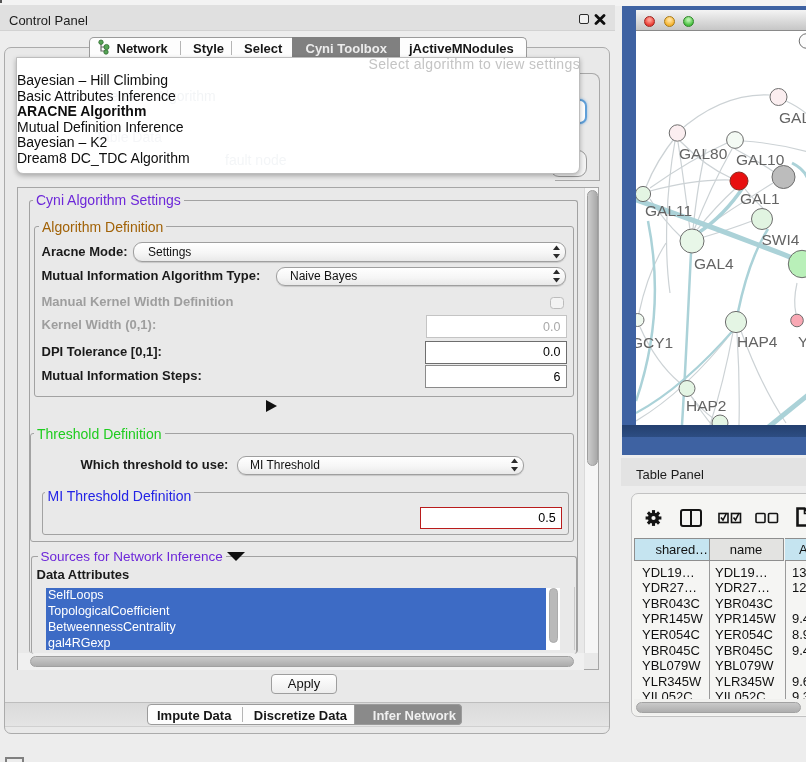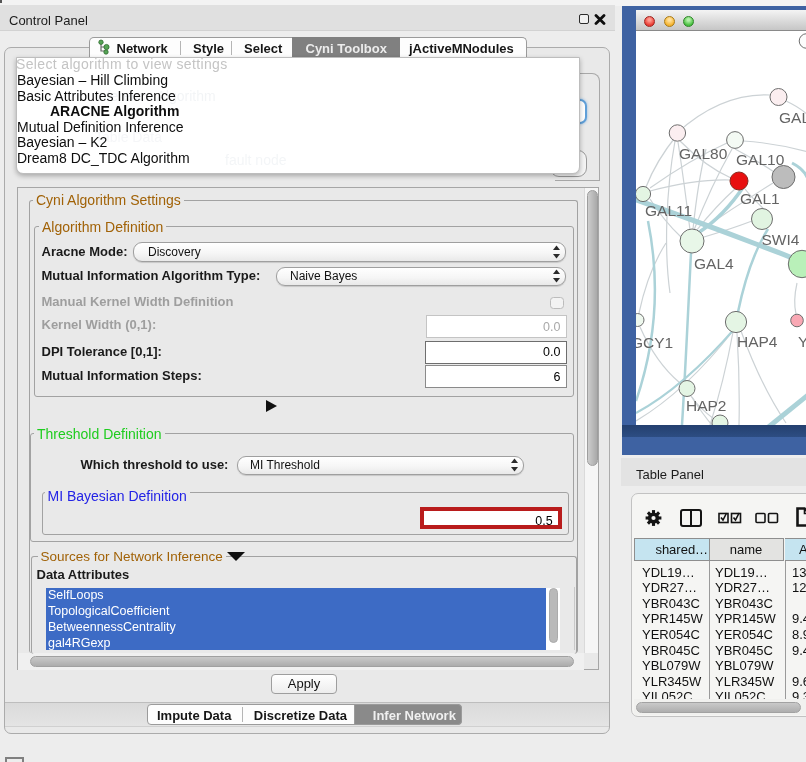--- a/index.html
+++ b/index.html
@@ -1,21 +1,21 @@
 <!DOCTYPE html>
 <html><head>
 <meta charset="utf-8">
 <style>
 * { margin:0; padding:0; box-sizing:border-box; }
 html,body { width:806px; height:762px; }
 body { font-family:"Liberation Sans", sans-serif; background:#ededed; }
 #root { position:relative; width:806px; height:762px; overflow:hidden; background:#ededed; }
 .abs { position:absolute; }
 .lbl { position:absolute; font-size:13px; font-weight:bold; color:#1a1a1a; line-height:15px; white-space:nowrap; }
-.gt { position:absolute; font-size:14px; color:#a16207; line-height:16px; background:#e9e9e9; padding:0 3px; white-space:nowrap; }
+.gt { position:absolute; font-size:14px; color:#6d28d9; line-height:16px; background:#e9e9e9; padding:0 3px; white-space:nowrap; }
 .combo { position:absolute; background:linear-gradient(#ffffff,#f6f6f6 55%,#e9e9e9); border:1px solid #9f9f9f; border-radius:9px; box-shadow:0 1px 1px rgba(0,0,0,0.15); }
 .cotext { position:absolute; font-size:12px; color:#111; line-height:14px; white-space:nowrap; }
 .field { position:absolute; background:#fff; font-size:12.5px; color:#000; text-align:right; padding-right:5px; line-height:21px; }
 .ditem { position:absolute; font-size:14px; color:#0e0e0e; line-height:15.6px; white-space:nowrap; }
 .tabt { position:absolute; font-size:13px; font-weight:bold; color:#161616; line-height:18px; white-space:nowrap; }
 </style>
 </head>
 <body>
 <div id="root">
 
@@ -60,21 +60,21 @@
 <div class="abs" style="left:30px;top:655.5px;width:544px;height:11.5px;background:linear-gradient(#c9c9c9,#acacac);border:1px solid #a0a0a0;border-radius:6px;"></div>
 
 <div class="abs" style="left:28.5px;top:200px;width:549px;height:453px;border:1px solid #a2a2a2;border-radius:3px;border-bottom:none;"></div>
 <div class="gt" style="left:33px;top:192px;">Cyni Algorithm Settings</div>
 
 <div class="abs" style="left:33.5px;top:226px;width:540px;height:171px;border:1px solid #a2a2a2;border-radius:3px;"></div>
 <div class="gt" style="left:39px;top:218.5px;color:#a16207;">Algorithm Definition</div>
 
 <div class="lbl" style="left:41.5px;top:244px;">Aracne Mode:</div>
 <div class="combo" style="left:133px;top:241.5px;width:433px;height:20px;"></div>
-<div class="cotext" style="left:148px;top:244.5px;">Discovery</div>
+<div class="cotext" style="left:148px;top:244.5px;">Settings</div>
 <svg class="abs" style="left:551px;top:244.5px;" width="11" height="14" viewBox="0 0 11 14">
       <path d="M5.5 0.5 L9 5 L2 5 Z" fill="#2a2a2a"></path>
       <path d="M5.5 13.5 L2 9 L9 9 Z" fill="#2a2a2a"></path>
     </svg>
 
 <div class="lbl" style="left:41.5px;top:267.5px;">Mutual Information Algorithm Type:</div>
 <div class="combo" style="left:276px;top:266.5px;width:290px;height:19px;"></div>
 <div class="cotext" style="left:290px;top:269px;">Naive Bayes</div>
 <svg class="abs" style="left:551px;top:269px;" width="11" height="14" viewBox="0 0 11 14">
       <path d="M5.5 0.5 L9 5 L2 5 Z" fill="#2a2a2a"></path>
@@ -100,22 +100,22 @@
 
 <div class="lbl" style="left:80.4px;top:456.5px;">Which threshold to use:</div>
 <div class="combo" style="left:236.7px;top:455.5px;width:287px;height:19px;"></div>
 <div class="cotext" style="left:250px;top:458px;">MI Threshold</div>
 <svg class="abs" style="left:509px;top:458px;" width="11" height="14" viewBox="0 0 11 14">
       <path d="M5.5 0.5 L9 5 L2 5 Z" fill="#2a2a2a"></path>
       <path d="M5.5 13.5 L2 9 L9 9 Z" fill="#2a2a2a"></path>
     </svg>
 
 <div class="abs" style="left:41.5px;top:492.2px;width:527px;height:42.5px;border:1px solid #a2a2a2;border-radius:3px;"></div>
-<div class="gt" style="left:44.5px;top:488px;color:#2323e6;">MI Bayesian Definition</div>
-<div class="field" style="left:419.6px;top:506.8px;width:142px;height:21.9px;border:4px solid #b91c1c;line-height:21px;">0.5</div>
+<div class="gt" style="left:44.5px;top:488px;color:#2323e6;">MI Threshold Definition</div>
+<div class="field" style="left:419.6px;top:506.8px;width:142px;height:21.9px;border:1px solid #b91c1c;line-height:21px;">0.5</div>
 
 <div class="abs" style="left:31px;top:555.5px;width:546px;height:98px;border:1px solid #a2a2a2;border-radius:3px;border-bottom:none;"></div>
 <div class="gt" style="left:37.5px;top:549px;font-size:13.5px;">Sources for Network Inference</div>
 <div class="abs" style="left:227px;top:552px;width:0;height:0;border-top:9px solid #111;border-left:9.5px solid transparent;border-right:9.5px solid transparent;"></div>
 <div class="lbl" style="left:36.5px;top:567px;">Data Attributes</div>
 
 <div class="abs" style="left:46px;top:587.5px;width:514px;height:62.5px;background:#fff;overflow:hidden;">
   <div style="position:absolute;left:0;top:0;width:500px;height:63px;background:#3d6bc5;"></div>
   <div style="position:absolute;left:2px;top:0.9px;font-size:12.5px;line-height:15.87px;color:#fff;">SelfLoops<br>TopologicalCoefficient<br>BetweennessCentrality<br>gal4RGexp</div>
   <div style="position:absolute;left:502.5px;top:0.5px;width:9px;height:55px;background:#b9b9b9;border:1px solid #ababab;border-radius:4.5px;"></div>
@@ -131,24 +131,24 @@
 <div class="tabt" style="left:157px;top:707px;">Impute Data</div>
 <div class="tabt" style="left:253.8px;top:707px;">Discretize Data</div>
 <div class="tabt" style="left:372.8px;top:707px;color:#f0f0f0;">Infer Network</div>
 
 <div class="abs" style="left:5px;top:757px;width:19px;height:10px;border:2px solid #808080;background:#ededed;"></div>
 
 <div class="abs" style="left:16px;top:57px;width:564px;height:117px;background:#fff;border:1px solid #bdbdbd;border-radius:0 0 7px 7px;box-shadow:0 2px 5px rgba(0,0,0,0.28);"></div>
 <div class="abs" style="left:95px;top:88px;font-size:14px;color:rgba(125,145,165,0.10);white-space:nowrap;">Inference Algorithm</div>
 <div class="abs" style="left:95px;top:129px;font-size:14px;color:rgba(125,145,165,0.08);white-space:nowrap;">Table Data</div>
 <div class="abs" style="left:225px;top:152px;font-size:14px;color:rgba(125,145,165,0.09);white-space:nowrap;">fault node</div>
-<div class="abs" style="left:16px;top:56.5px;width:564px;height:14px;text-align:left;font-size:14px;letter-spacing:0.35px;color:#c4c4c4;line-height:15px;">Select algorithm to view settings</div>
+<div class="abs" style="left:16px;top:56.5px;width:564px;height:14px;text-align:right;font-size:14px;letter-spacing:0.35px;color:#c4c4c4;line-height:15px;">Select algorithm to view settings</div>
 <div class="ditem" style="left:17px;top:73px;">Bayesian – Hill Climbing</div>
 <div class="ditem" style="left:17px;top:88.6px;">Basic Attributes Inference</div>
-<div class="ditem" style="left:17px;top:104.2px;font-weight:bold;padding-left:33px;">ARACNE Algorithm</div>
+<div class="ditem" style="left:17px;top:104.2px;font-weight:bold;">ARACNE Algorithm</div>
 <div class="ditem" style="left:17px;top:119.8px;">Mutual Definition Inference</div>
 <div class="ditem" style="left:17px;top:135.4px;">Bayesian – K2</div>
 <div class="ditem" style="left:17px;top:151px;">Dream8 DC_TDC Algorithm</div>
 
 <div class="abs" style="left:622px;top:6px;width:184px;height:449px;background:#3e62a2;"></div>
 <div class="abs" style="left:636px;top:10px;width:170px;height:21px;background:linear-gradient(#f4f4f4,#d8d8d8 60%,#c6c6c6);border-bottom:1px solid #8a8a8a;"></div>
 <div class="abs" style="left:644px;top:16px;width:11px;height:11px;border-radius:50%;background:radial-gradient(circle at 50% 32%, #ff9a90 15%, #e93b32 70%);border:0.5px solid #9d2420;"></div>
 <div class="abs" style="left:663.5px;top:16px;width:11px;height:11px;border-radius:50%;background:radial-gradient(circle at 50% 32%, #ffe09a 15%, #f5b32e 70%);border:0.5px solid #a97a14;"></div>
 <div class="abs" style="left:683px;top:16px;width:11px;height:11px;border-radius:50%;background:radial-gradient(circle at 50% 32%, #b4f0a8 15%, #47bf3f 70%);border:0.5px solid #2f8429;"></div>
 <div class="abs" style="left:622px;top:425px;width:184px;height:12px;background:linear-gradient(#24406f,#2d4d82);"></div>

